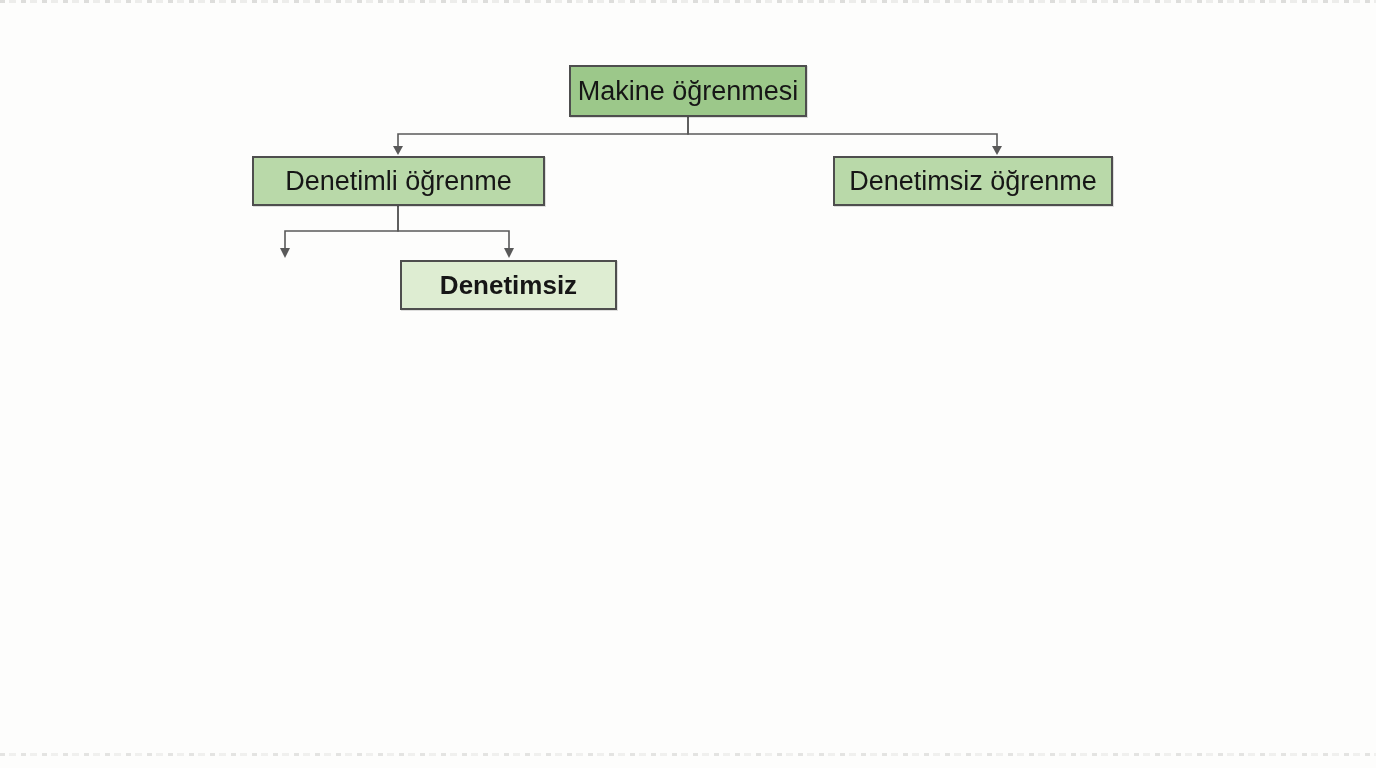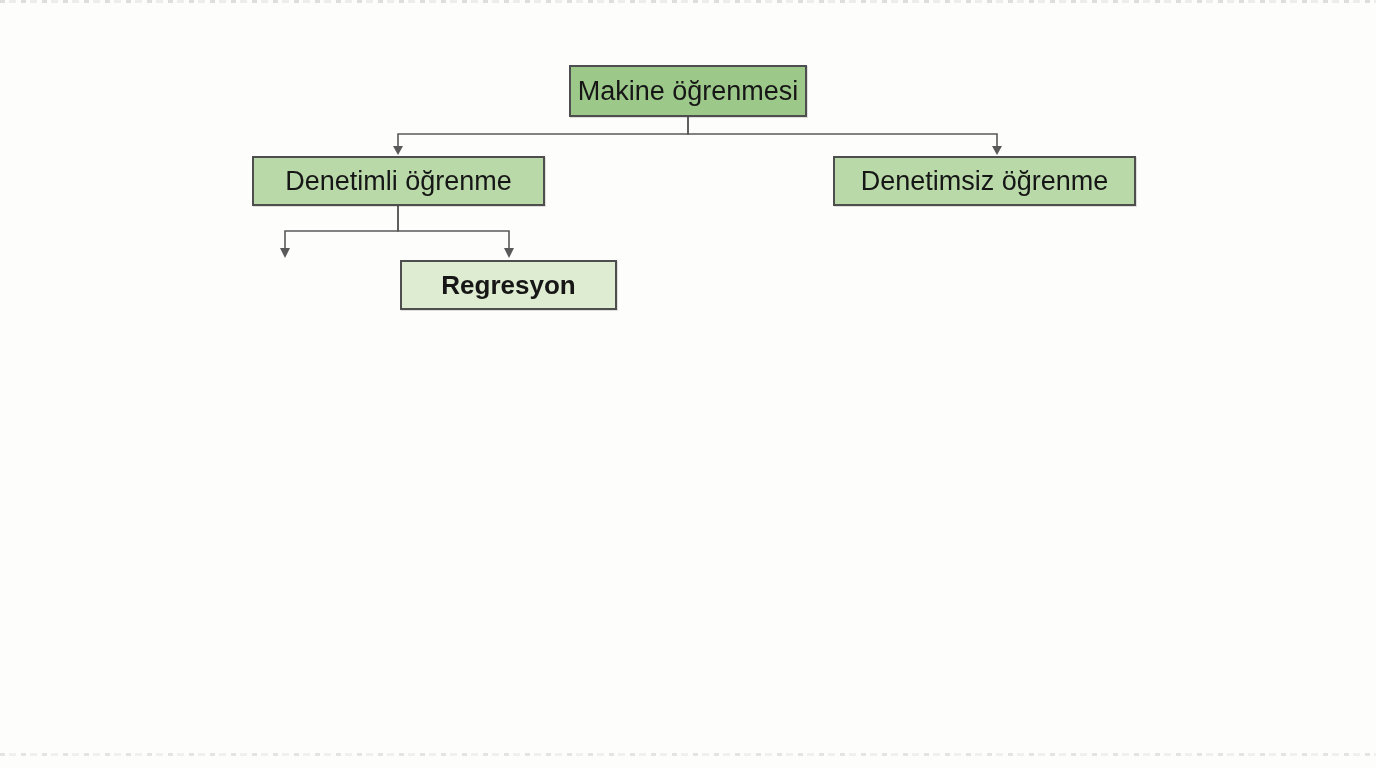--- a/index.html
+++ b/index.html
@@ -78,21 +78,21 @@
     font-weight: 400;
     text-align: center;
   }
   .node.level3 {
     background: var(--level3-fill);
     font-size: 26px;
     font-weight: 700;
   }
   #node-root          { left: 569px; top: 65px;  width: 238px; height: 52px; }
   #node-supervised    { left: 252px; top: 156px; width: 293px; height: 50px; }
-  #node-unsupervised  { left: 833px; top: 156px; width: 303px; height: 50px; }
+  #node-unsupervised  { left: 833px; top: 156px; width: 280px; height: 50px; }
   #node-classification{ left: 178px; top: 260px; width: 215px; height: 50px; }
   #node-regression    { left: 400px; top: 260px; width: 217px; height: 50px; }
 </style>
 </head>
 <body>
 
 <div class="canvas">
 
   <div class="edge-artifact top"></div>
   <div class="edge-artifact bottom"></div>
@@ -119,16 +119,16 @@
   <div class="node level2" id="node-supervised">
     <span>Denetimli öğrenme</span>
   </div>
 
   <div class="node level2" id="node-unsupervised">
     <span>Denetimsiz öğrenme</span>
   </div>
 
 
   <div class="node level3" id="node-regression">
-    <span>Regresyon</span>
+    <span>Denetimsiz</span>
   </div>
 
 </div>
 
 </body></html>

